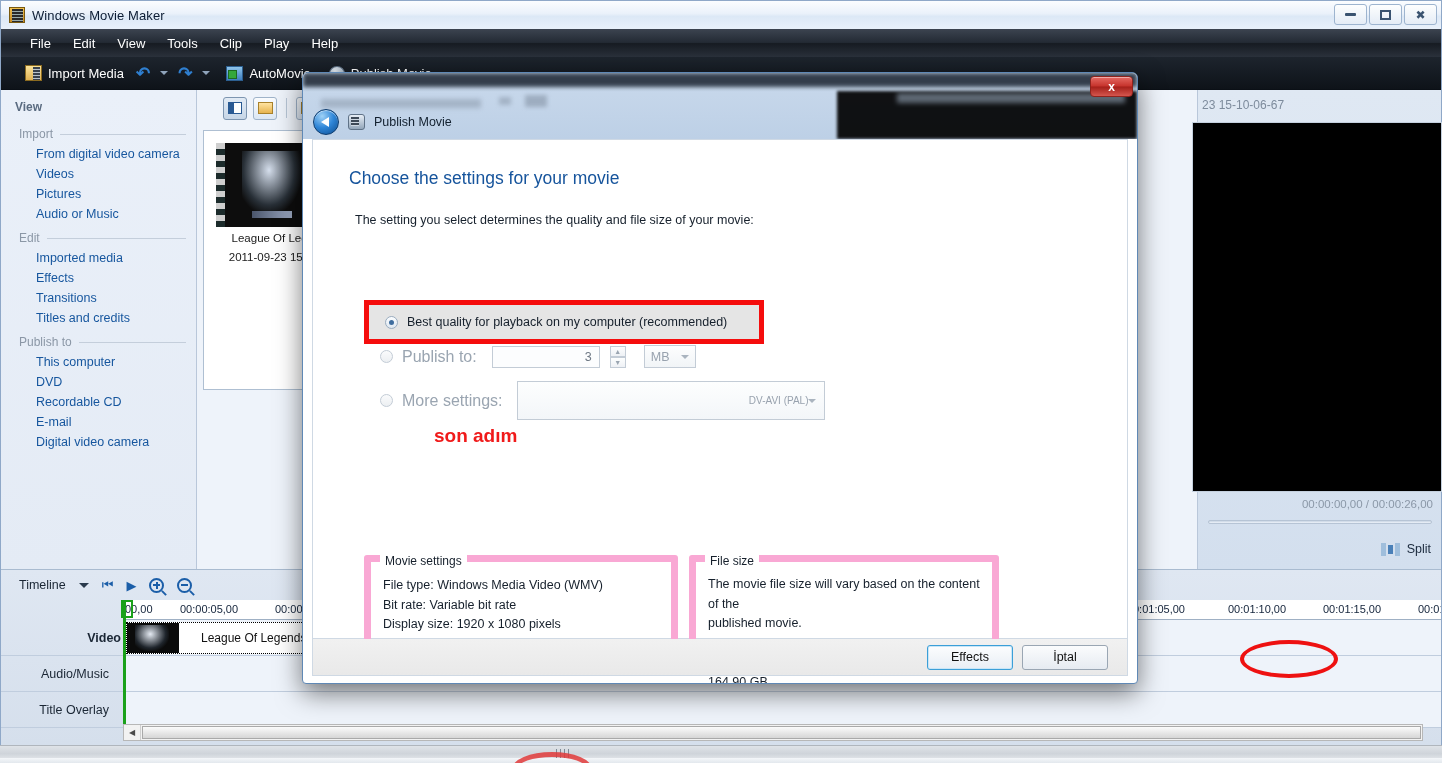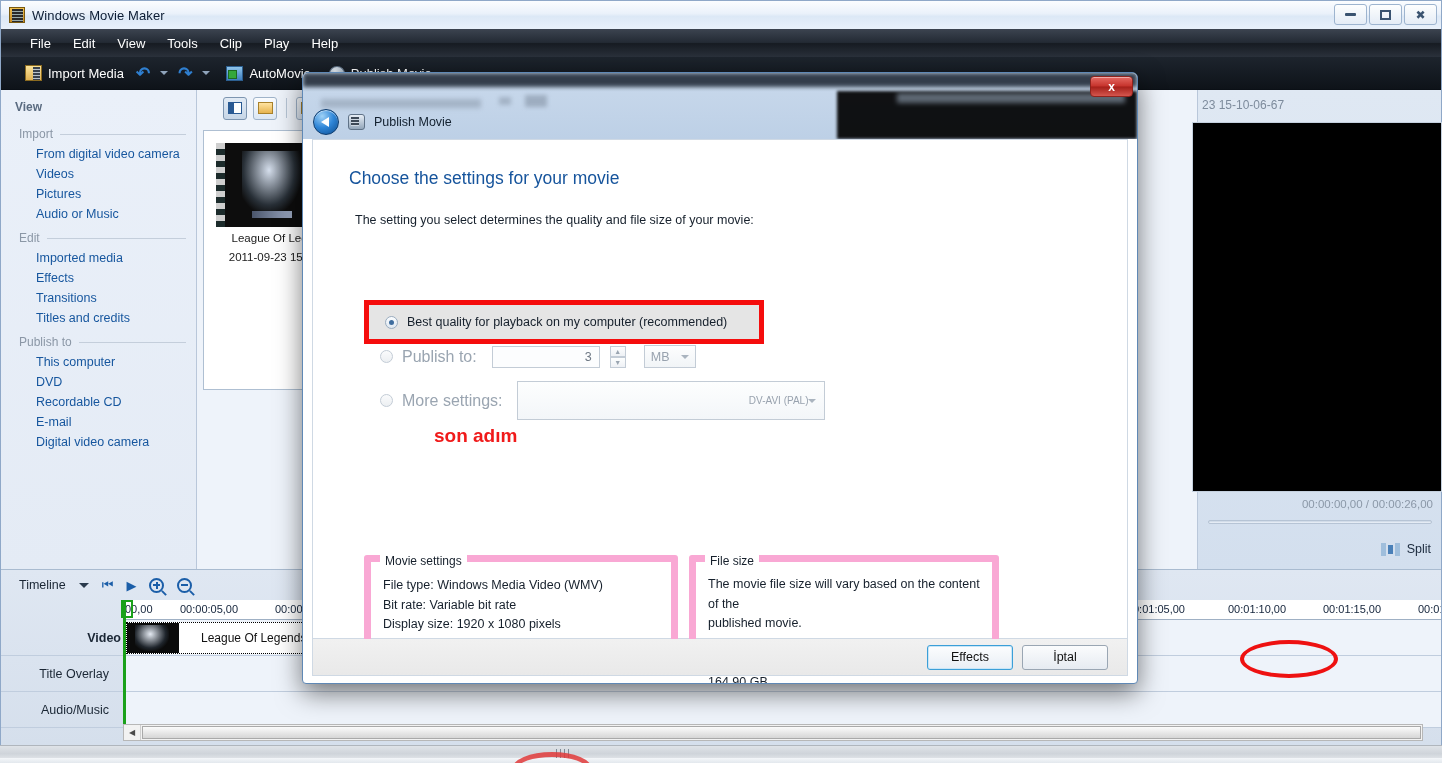--- a/index.html
+++ b/index.html
@@ -406,27 +406,27 @@
           <div id="clip">
             <span class="cthumb">
                 <span class="g"></span>
               </span>
             <span class="ctext">League Of Legends .</span>
           </div>
         </div>
       </div>
       <div class="tl-row">
         <div class="tl-rowlabel">
-          <span>Title Overlay</span>
+          <span>Audio/Music</span>
         </div>
         <div class="tl-track"></div>
       </div>
       <div class="tl-row">
         <div class="tl-rowlabel">
-          <span>Audio/Music</span>
+          <span>Title Overlay</span>
         </div>
         <div class="tl-track"></div>
       </div>
     </div>
 
     <div id="playhead"></div>
 
     <div id="tl-scroll">
       <div class="sbtn">◀</div>
       <div class="sthumb"></div>

